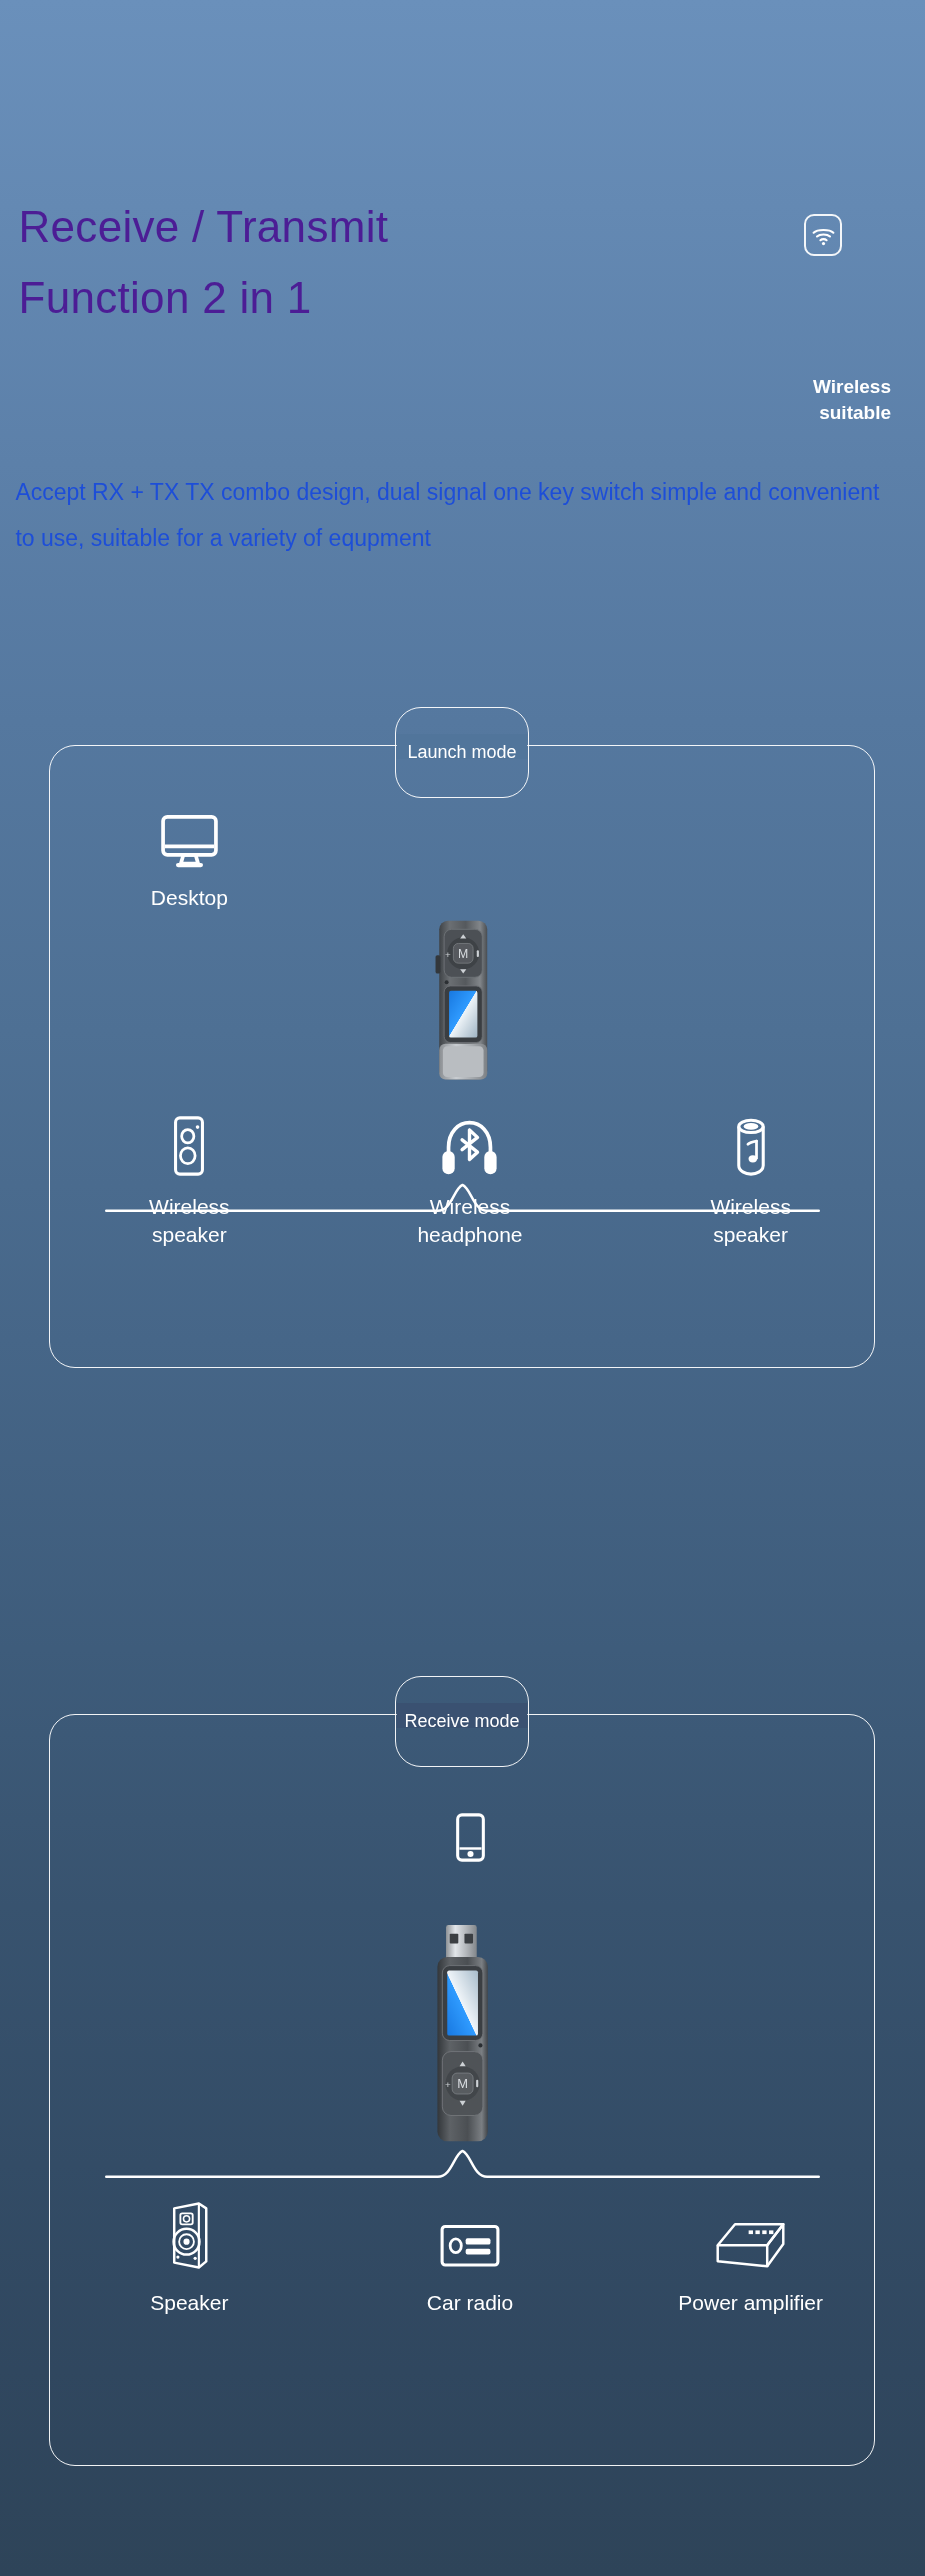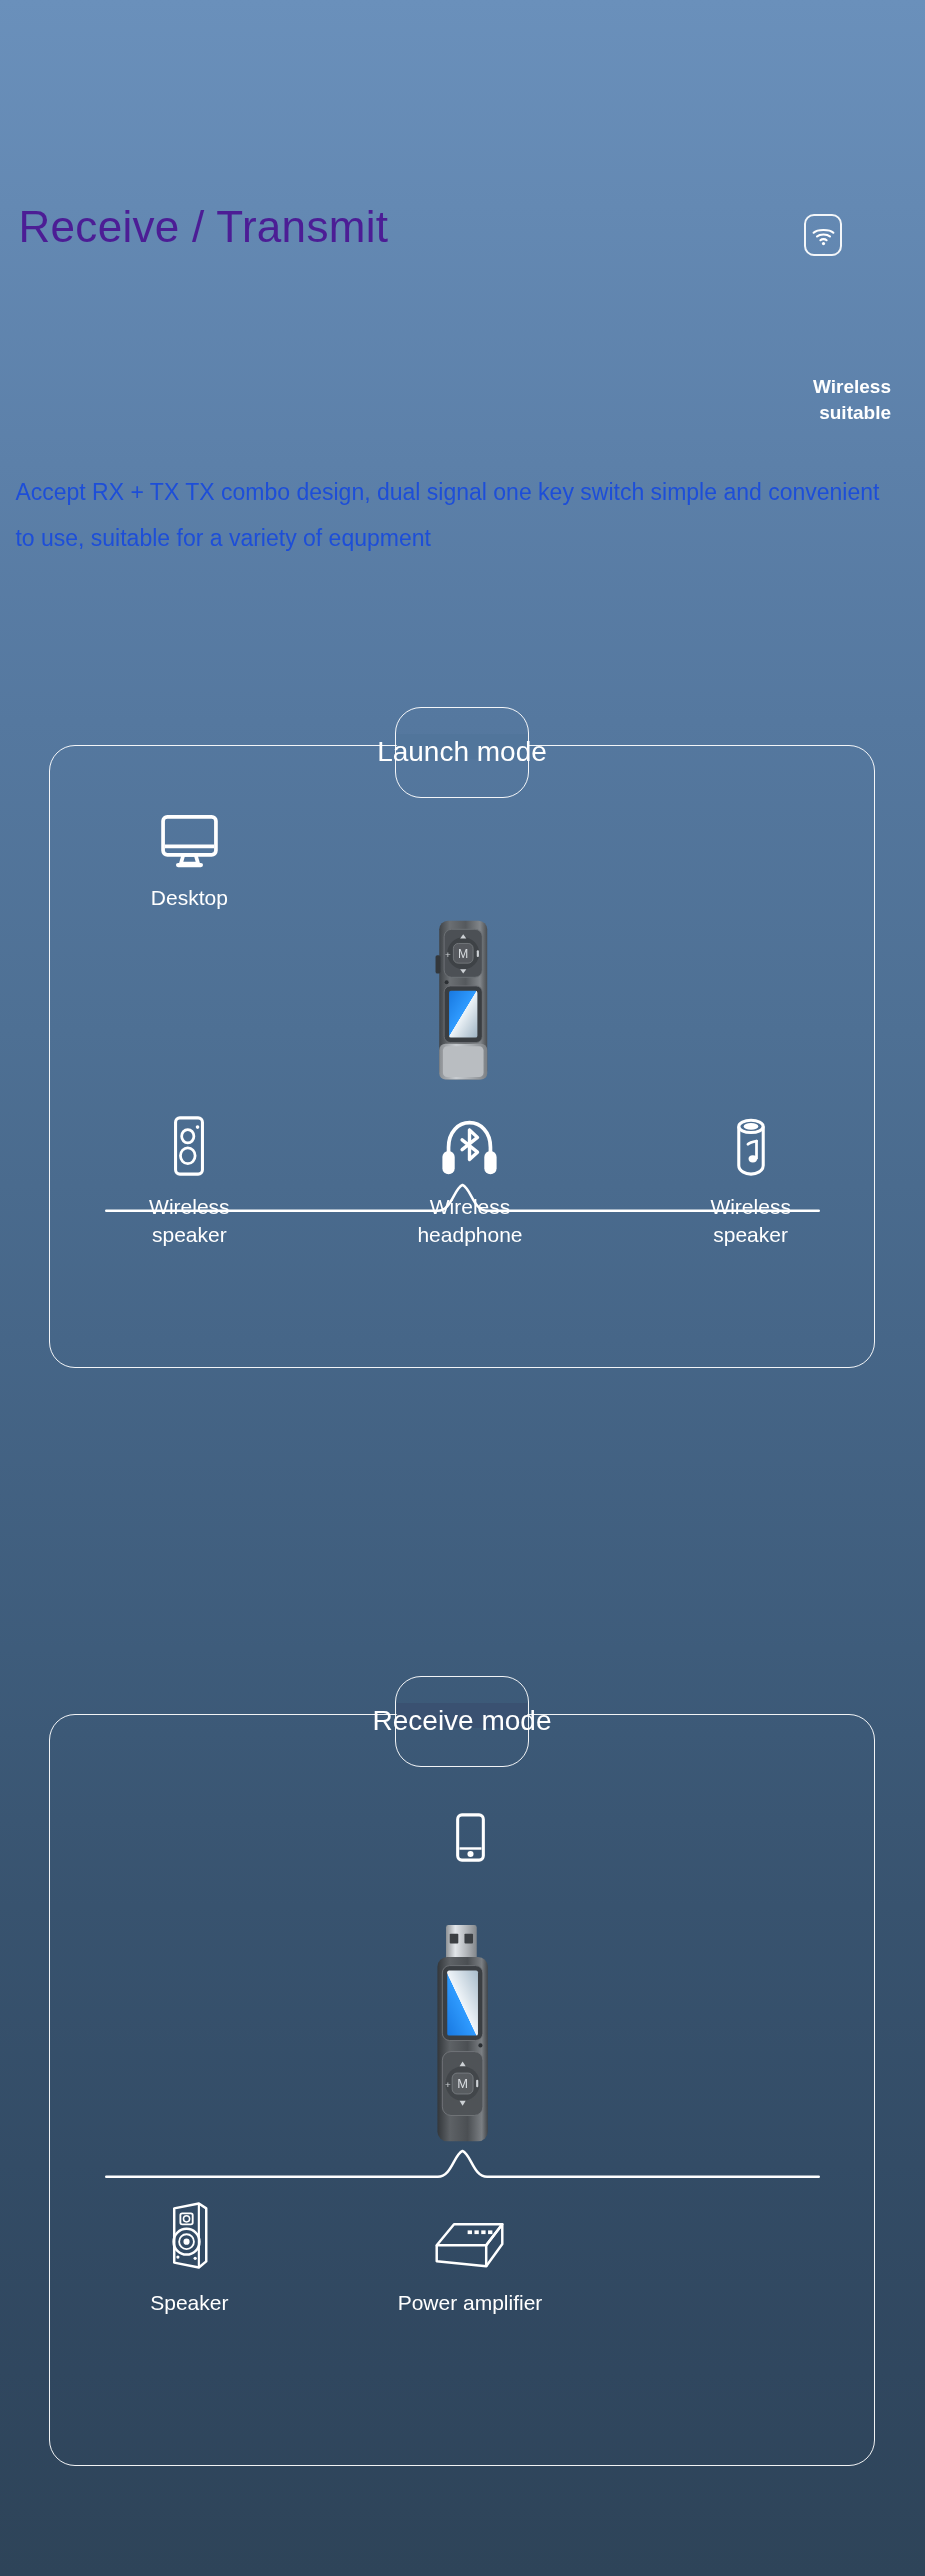--- a/index.html
+++ b/index.html
@@ -67,21 +67,21 @@
     border:1.9px solid rgba(255,255,255,0.93);
     border-radius:26px;
     display:flex; align-items:center; justify-content:center;
     z-index:4;
   }
   .panel-tab-mask {
     position:absolute; left:50%; transform:translateX(-50%);
     width:131px; height:25px; z-index:3;
   }
   .panel-tab-label {
-    font-size:28px; font-weight:400; color:#ffffff;
+    font-size:18px; font-weight:400; color:#ffffff;
     white-space:nowrap; line-height:1; margin-top:-1.2px;text-align:center;
   }
 
   #panel-launch { top:745px; height:623px; }
   #panel-launch .panel-box { top:0; height:623px; }
   #panel-launch .panel-tab { top:-38px; }
   #panel-launch .panel-tab-mask { top:-11px; }
 
   #panel-receive { top:1714px; height:752px; }
   #panel-receive .panel-box { top:0; height:752px; }
@@ -127,20 +127,21 @@
   #device-launch { top:173px; transform:translateX(-50%); }
   #device-receive { top:207px; transform:translateX(-50%); }
 </style>
 </head>
 <body>
 
 <div class="header">
 
   <div class="title">
     <span>Receive / Transmit</span>
+    <span class="line2">Function 2 in 1</span>
   </div>
 
   <div class="wifi-badge">
     <svg width="25" height="21" viewBox="0 0 40 34" fill="none">
       <path d="M4 12.5 C10 6.5 30 6.5 36 12.5" stroke="#ffffff" stroke-width="3.4" stroke-linecap="round"></path>
       <path d="M9.5 18.6 C14 14.2 26 14.2 30.5 18.6" stroke="#ffffff" stroke-width="3.4" stroke-linecap="round"></path>
       <path d="M15 24.6 C17.5 22.3 22.5 22.3 25 24.6" stroke="#ffffff" stroke-width="3.4" stroke-linecap="round"></path>
       <circle cx="20" cy="30" r="2.6" fill="#ffffff"></circle>
     </svg>
   </div>
@@ -354,20 +355,31 @@
           <circle cx="38" cy="66" r="21" stroke="#ffffff" stroke-width="4"></circle>
           <circle cx="38" cy="66" r="12" stroke="#ffffff" stroke-width="3"></circle>
           <circle cx="38" cy="66" r="5" fill="#ffffff"></circle>
           <circle cx="24" cy="91" r="2.6" fill="#ffffff"></circle>
           <circle cx="52" cy="93" r="2.6" fill="#ffffff"></circle>
         </svg>
       </div>
       <div class="cell-label">Speaker</div>
     </div>
 
+    <div class="cell">
+      <div class="cell-icon">
+        <svg width="62" height="51" viewBox="0 0 100 82" fill="none">
+          <rect x="5" y="12" width="90" height="62" rx="5" stroke="#ffffff" stroke-width="5"></rect>
+          <ellipse cx="27" cy="43" rx="9" ry="11" stroke="#ffffff" stroke-width="4.5"></ellipse>
+          <rect x="43" y="31" width="40" height="10" rx="3" fill="#ffffff"></rect>
+          <rect x="43" y="48" width="40" height="9" rx="3" fill="#ffffff"></rect>
+        </svg>
+      </div>
+      <div class="cell-label">Car radio</div>
+    </div>
 
     <div class="cell">
       <div class="cell-icon">
         <svg width="73" height="52" viewBox="0 0 118 84" fill="none">
           <path d="M6 44 L34 10 H112 L86 44 Z" stroke="#ffffff" stroke-width="4" fill="none" stroke-linejoin="round"></path>
           <path d="M6 44 V70 L86 78 V44" stroke="#ffffff" stroke-width="4" fill="none" stroke-linejoin="round"></path>
           <path d="M86 44 L112 10 V42 L86 78" stroke="#ffffff" stroke-width="4" fill="none" stroke-linejoin="round"></path>
           <rect x="56" y="20" width="7" height="6" fill="#ffffff"></rect>
           <rect x="67" y="20" width="7" height="6" fill="#ffffff"></rect>
           <rect x="78" y="20" width="7" height="6" fill="#ffffff"></rect>

